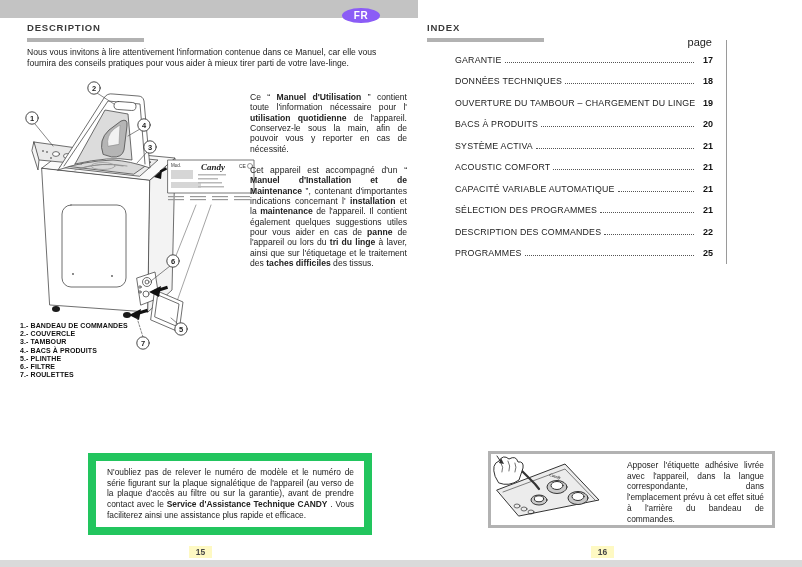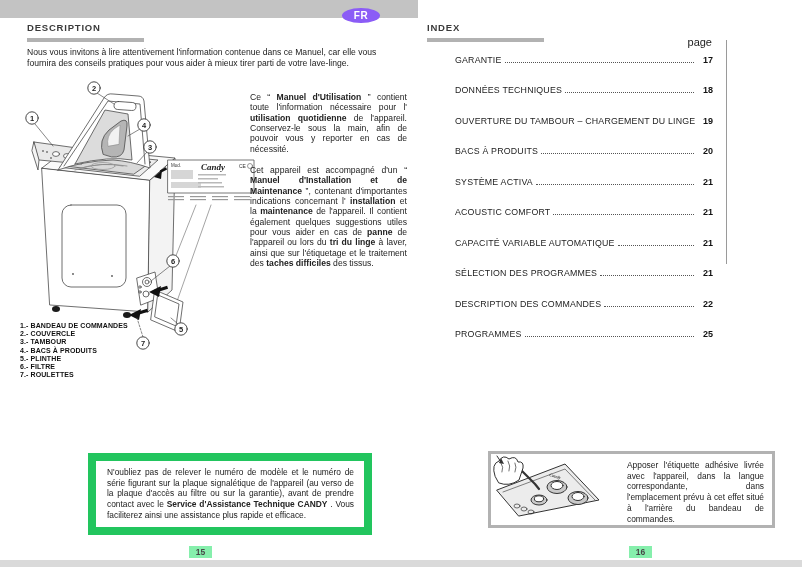--- a/index.html
+++ b/index.html
@@ -11,26 +11,26 @@
   .fr-badge{left:342px;top:8px;width:38px;height:15px;background:#8b5cf6;border-radius:50%;
             color:#fff;font-weight:bold;font-size:10px;display:flex;align-items:center;justify-content:center;letter-spacing:.5px;}
   .sec-title{font-size:9.5px;font-weight:bold;letter-spacing:.8px;color:#3a3a3a;}
   .sec-underline{height:4px;background:#b2b2b2;}
   .intro-p{left:27px;top:47px;width:368px;font-size:8.6px;line-height:10.8px;color:#222;}
   .midcol{left:250px;top:92px;width:157px;font-size:8.6px;line-height:10.35px;text-align:justify;color:#222;}
   .midcol p{margin:0 0 11px 0;}
   .parts{left:20px;top:322px;font-size:7px;line-height:8.2px;font-weight:bold;color:#111;letter-spacing:.1px;}
   .notebox{left:88px;top:453px;width:284px;border:8px solid #22c55e;box-sizing:border-box;
            padding:6px 10px 6px 11px;font-size:8.4px;line-height:10.7px;text-align:justify;color:#222;background:#fff;}
-  .pagebadge{width:23px;height:12px;background:#86efac;color:#474747;font-weight:bold;font-size:8.5px;
+  .pagebadge{width:23px;height:12px;background:#fef9c3;color:#474747;font-weight:bold;font-size:8.5px;
              display:flex;align-items:center;justify-content:center;}
   .pg15{left:189px;top:546px;}
-  .pg16{left:591px;top:546px;margin-left:38px;}
+  .pg16{left:591px;top:546px;}
   .pagecol{left:630px;top:36px;width:82px;text-align:right;font-size:11px;color:#222;}
-  .idxwrap{left:455px;top:44px;width:258px;display:flex;flex-direction:column;gap:9px;}
+  .idxwrap{left:455px;top:44px;width:258px;display:flex;flex-direction:column;}
   .idxrow{height:21.55px;display:flex;align-items:flex-end;}
   .idxlabel{font-size:8.8px;color:#222;letter-spacing:.2px;white-space:nowrap;padding-bottom:1px;}
   .idxdots{flex:1;border-bottom:1.5px dotted #555;margin:0 3px 3px 3px;}
   .idxpage{font-size:9px;font-weight:bold;color:#111;width:16px;text-align:right;padding-bottom:1px;}
   .vline{left:726px;top:40px;width:1px;height:224px;background:#9a9a9a;}
   .labelbox{left:488px;top:451px;width:287px;height:77px;border:3px solid #b2b2b2;box-sizing:border-box;
             background:#fff;display:flex;align-items:flex-start;}
   .labelbox .txt{flex:1;margin:6px 8px 0 24px;font-size:8.4px;line-height:10.7px;text-align:justify;color:#222;}
   svg{display:block;}
   b{font-weight:bold;}

